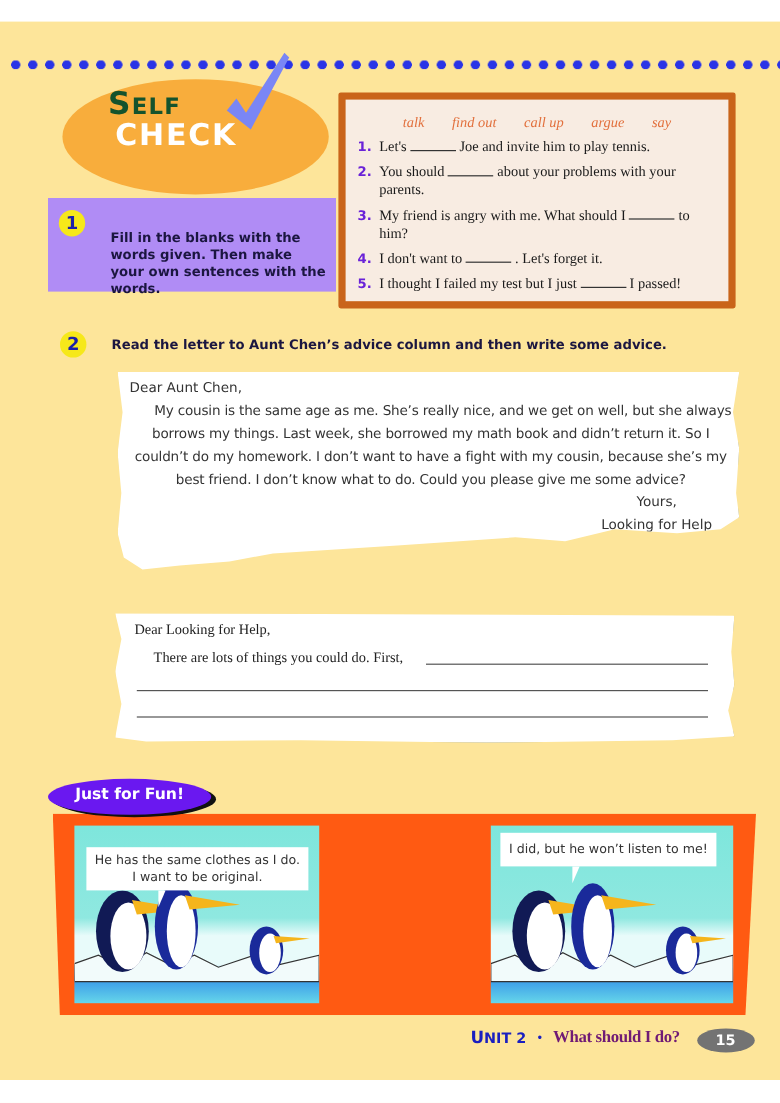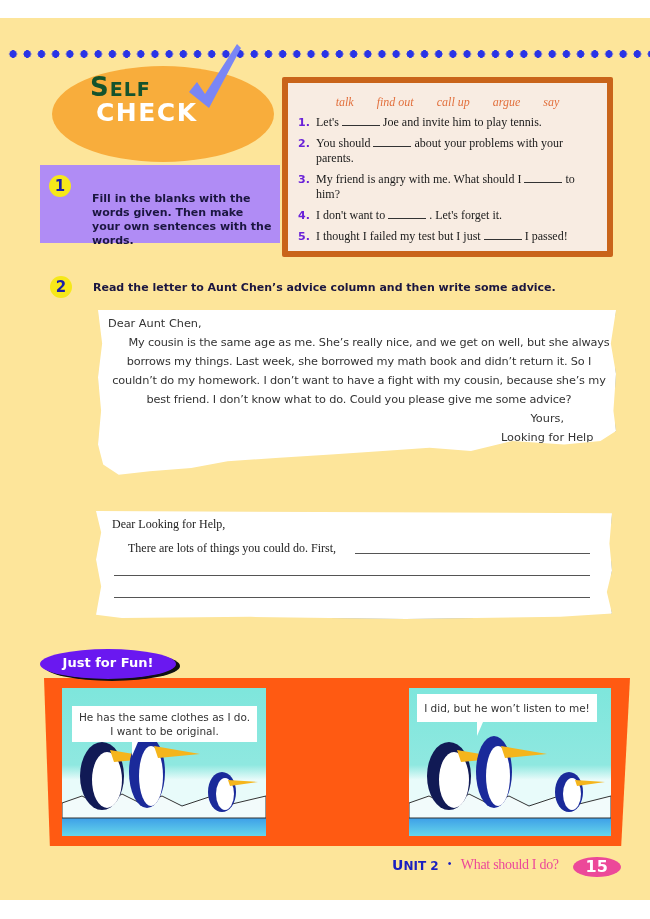--- a/index.html
+++ b/index.html
@@ -70,22 +70,22 @@
   .p2 .bubble { left: 8px; top: 4px; width: 120px; height: 50px; }
   .p2 .bubble::after { left: 58px; bottom: -16px; border-width: 16px 8px 0 0; border-color: #fff transparent transparent transparent; }
   .p3 .bubble { left: 8px; top: 6px; width: 180px; height: 28px; line-height: 20px; }
   .p3 .bubble::after { left: 60px; bottom: -14px; border-width: 14px 6px 0 0; border-color: #fff transparent transparent transparent; }
 
   
   .footer { position: absolute; left: 392px; top: 857px; height: 22px; display: flex; }
   .unit { font-family: "DejaVu Sans", sans-serif; font-weight: bold; color: #1a1fc0; font-size: 12px; }
   .unit .big { font-size: 14px; }
   .bullet { color: #1a1fc0; margin: 0 9px; font-size: 12px; }
-  .footer-title { color: #ec4899; font-size: 14px; font-family: "Liberation Serif", serif; font-weight: normal; letter-spacing: -0.3px; }
-  .pagenum { margin-left: 14px; width: 48px; height: 20px; border-radius: 50%; background: #ec4899; color: #fff; font-family: "DejaVu Sans", sans-serif; font-weight: bold; font-size: 16px; text-align: center; line-height: 20px; }
+  .footer-title { color: #701a75; font-size: 14px; font-family: "Liberation Serif", serif; font-weight: bold; letter-spacing: -0.3px; }
+  .pagenum { margin-left: 14px; width: 48px; height: 20px; border-radius: 50%; background: #737373; color: #fff; font-family: "DejaVu Sans", sans-serif; font-weight: bold; font-size: 12px; text-align: center; line-height: 20px; }
 </style>
 </head>
 <body>
 
 <div class="page"></div>
 <div class="dots"></div>
 
 <div class="sc-ellipse"></div>
 <svg class="sc-check" viewBox="0 0 60 70">
   <path d="M6 50 L14 40 L22 52 L54 2 L58 6 L26 66 Z" fill="#7a86f5"></path>

